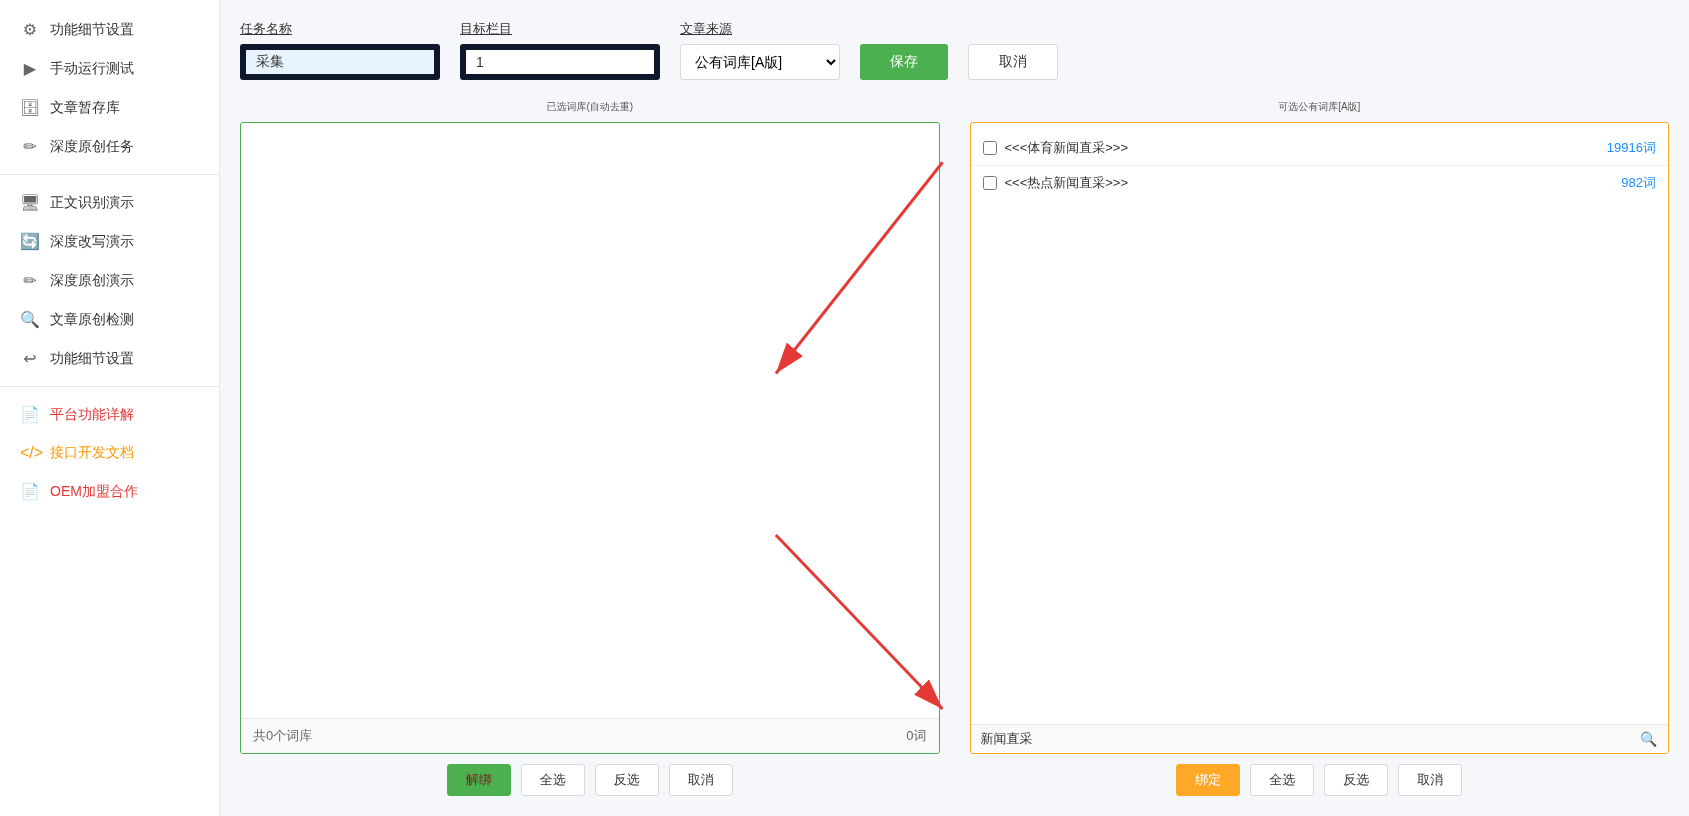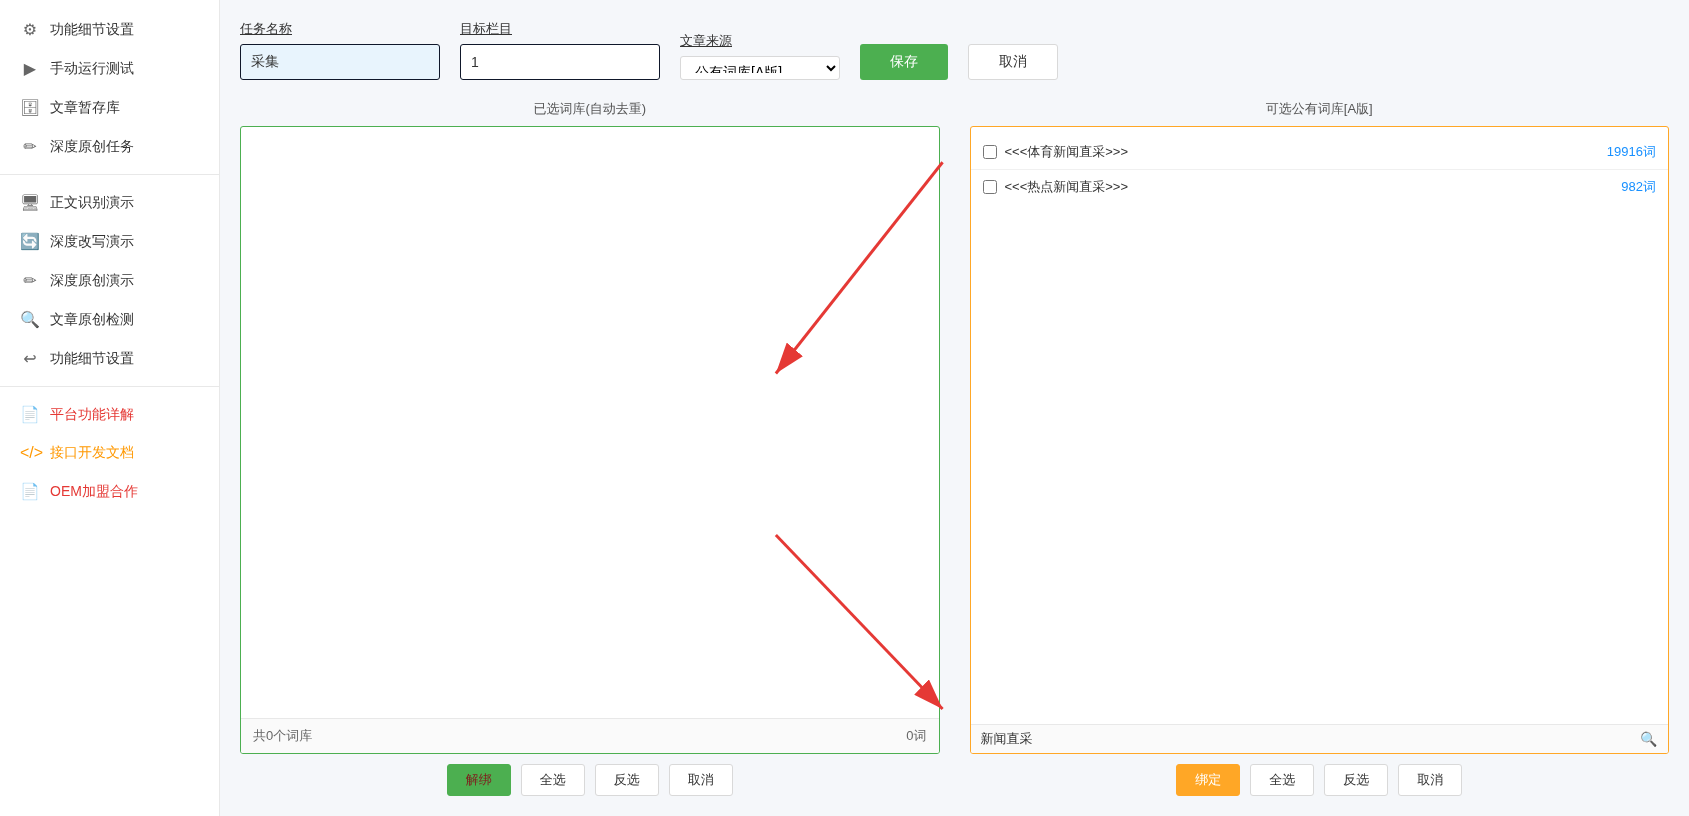--- a/index.html
+++ b/index.html
@@ -53,36 +53,36 @@
       display: flex;
       flex-direction: column;
       gap: 6px;
     }
     .form-group label {
       font-size: 13px;
       color: #333;
       text-decoration: underline;
     }
     .form-group input[type="text"] {
-      border: 1px solid #0f172a;
+      border: 6px solid #0f172a;
       border-radius: 3px;
       padding: 6px 10px;
       font-size: 14px;
       height: 36px;
       width: 200px;
       background: #e8f4fd;
       color: #333;
       outline: none;
     }
     .form-group select {
       border: 1px solid #d9d9d9;
       border-radius: 3px;
       padding: 6px 10px;
       font-size: 14px;
-      height: 24px;
+      height: 36px;
       width: 160px;
       background: #fff;
       outline: none;
       cursor: pointer;
     }
     .btn-save {
       background: #4caf50;
       color: #fff;
       border: none;
       border-radius: 3px;
@@ -110,21 +110,21 @@
       gap: 30px;
       flex: 1;
       position: relative;
     }
     .panel {
       flex: 1;
       display: flex;
       flex-direction: column;
     }
     .panel-title {
-      font-size: 13px;
+      font-size: 10px;
       color: #555;
       text-align: center;
       margin-bottom: 8px;
     }
     .panel-box {
       flex: 1;
       border: 1px solid #4caf50;
       border-radius: 3px;
       background: #fff;
       display: flex;

